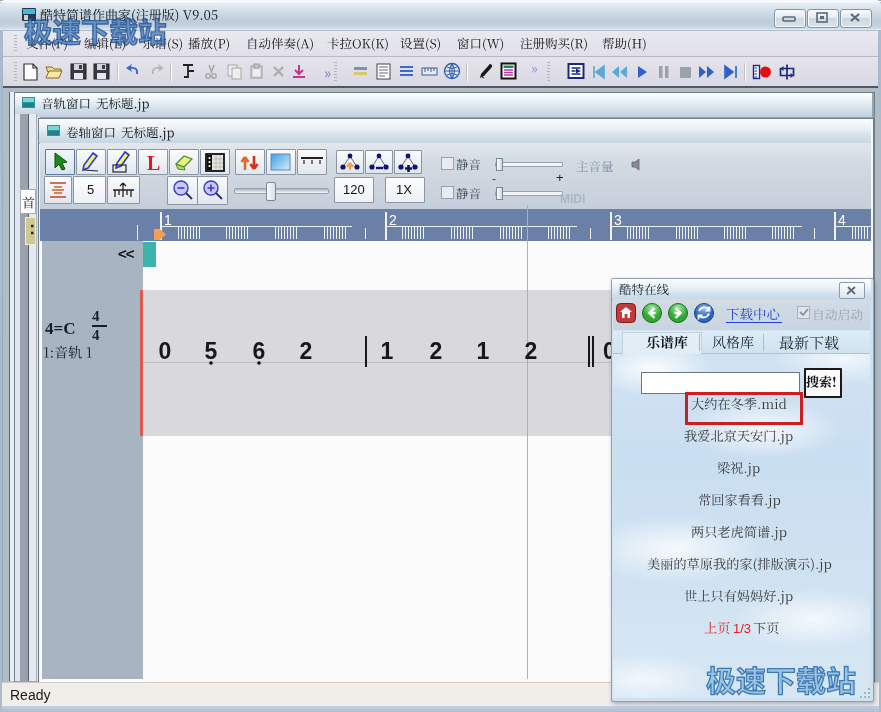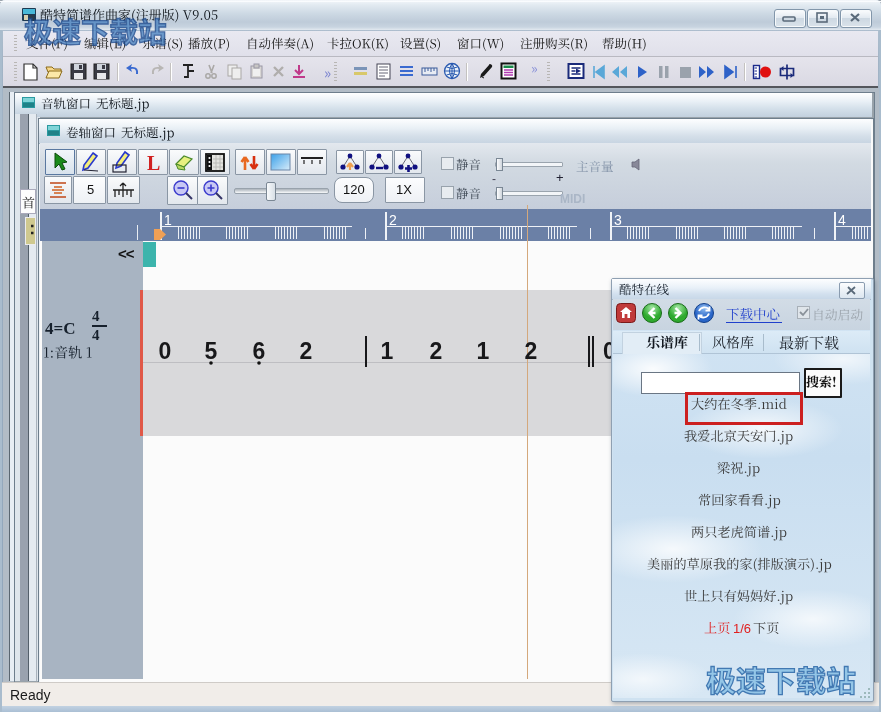--- a/index.html
+++ b/index.html
@@ -394,21 +394,21 @@
       <path d="M9.5 11 h7" stroke="#3a3acc" stroke-width="1.6"></path>
       <path d="M18 16 l6 6" stroke="#336" stroke-width="2"></path>
     </svg></div>
 <div style="left:197px;top:176px;width:29px;height:27px;background:linear-gradient(180deg,#fafbfc,#e2e7ed);border:1px solid #8a96a4;border-radius:1px;"><svg width="29" height="27">
       <circle cx="13" cy="11" r="7" fill="#c8c8f4" stroke="#3a3acc" stroke-width="1.4"></circle>
       <path d="M9.5 11 h7 M13 7.5 v7" stroke="#3a3acc" stroke-width="1.6"></path>
       <path d="M18 16 l6 6" stroke="#336" stroke-width="2"></path>
     </svg></div>
 <div class="" style="left:234px;top:188px;width:93px;height:4px;background:linear-gradient(180deg,#aab2ba,#f8fafc);border:1px solid #98a2ac;border-radius:2px;"></div>
 <div class="" style="left:266px;top:182px;width:8px;height:17px;background:linear-gradient(90deg,#f8fafc,#d8dfe6);border:1px solid #7a8794;border-radius:2px;"></div>
-<div style="left:334px;top:177px;width:38px;height:24px;background:linear-gradient(180deg,#fcfdfe,#eef1f5);border:1px solid #8a96a4;border-radius:8px;">
+<div style="left:334px;top:177px;width:38px;height:24px;background:linear-gradient(180deg,#fcfdfe,#eef1f5);border:1px solid #8a96a4;border-radius:1px;">
     <span class="lt" style="left:8px;top:4px;font-size:13px;color:#111">120</span>
   </div>
 <div style="left:385px;top:177px;width:38px;height:24px;background:linear-gradient(180deg,#fcfdfe,#eef1f5);border:1px solid #8a96a4;border-radius:1px;">
     <span class="lt" style="left:10px;top:4px;font-size:13px;color:#111">1X</span>
   </div>
 <div class="" style="left:441px;top:157px;width:11px;height:11px;background:#e8ecf0;border:1px solid #98a2ac;"></div>
 <div class="" style="left:441px;top:186px;width:11px;height:11px;background:#e8ecf0;border:1px solid #98a2ac;"></div>
 <svg class="ct" style="left:456.0px;top:157.8px;" width="27" height="16" fill="#3a4450">
     <use href="#g60" transform="matrix(0.0125 0 0 -0.0125 0.0 11.2)"></use>
     <use href="#g50" transform="matrix(0.0125 0 0 -0.0125 12.5 11.2)"></use>
@@ -679,21 +679,21 @@
     <use href="#g117" transform="matrix(0.0132 0 0 -0.0132 66.0 11.9)"></use>
     <use href="#g118" transform="matrix(0.0132 0 0 -0.0132 79.2 11.9)"></use>
     <use href="#g15" transform="matrix(0.0132 0 0 -0.0132 92.4 11.9)"></use>
     <use href="#g55" transform="matrix(0.0132 0 0 -0.0132 96.7 11.9)"></use>
     <use href="#g56" transform="matrix(0.0132 0 0 -0.0132 100.8 11.9)"></use>
   </svg>
 <svg class="ct" style="left:704.0px;top:621.1px;" width="28" height="16" fill="#e02020">
     <use href="#g115" transform="matrix(0.0132 0 0 -0.0132 0.0 11.9)"></use>
     <use href="#g119" transform="matrix(0.0132 0 0 -0.0132 13.2 11.9)"></use>
   </svg>
-<span class="lt" style="left:733px;top:621px;font-size:13px;color:#e02020;">1/6</span>
+<span class="lt" style="left:733px;top:621px;font-size:13px;color:#e02020;">1/3</span>
 <svg class="ct" style="left:753.0px;top:621.1px;" width="28" height="16" fill="#3a3a3a">
     <use href="#g67" transform="matrix(0.0132 0 0 -0.0132 0.0 11.9)"></use>
     <use href="#g119" transform="matrix(0.0132 0 0 -0.0132 13.2 11.9)"></use>
   </svg>
 <svg class="ct" style="left:860px;top:686px;z-index:40" width="12" height="12">
     <circle cx="9" cy="3" r="1" fill="#8aa"></circle>
     <circle cx="5" cy="7" r="1" fill="#8aa"></circle>
     <circle cx="9" cy="7" r="1" fill="#8aa"></circle>
     <circle cx="1" cy="11" r="1" fill="#8aa"></circle>
     <circle cx="5" cy="11" r="1" fill="#8aa"></circle>

